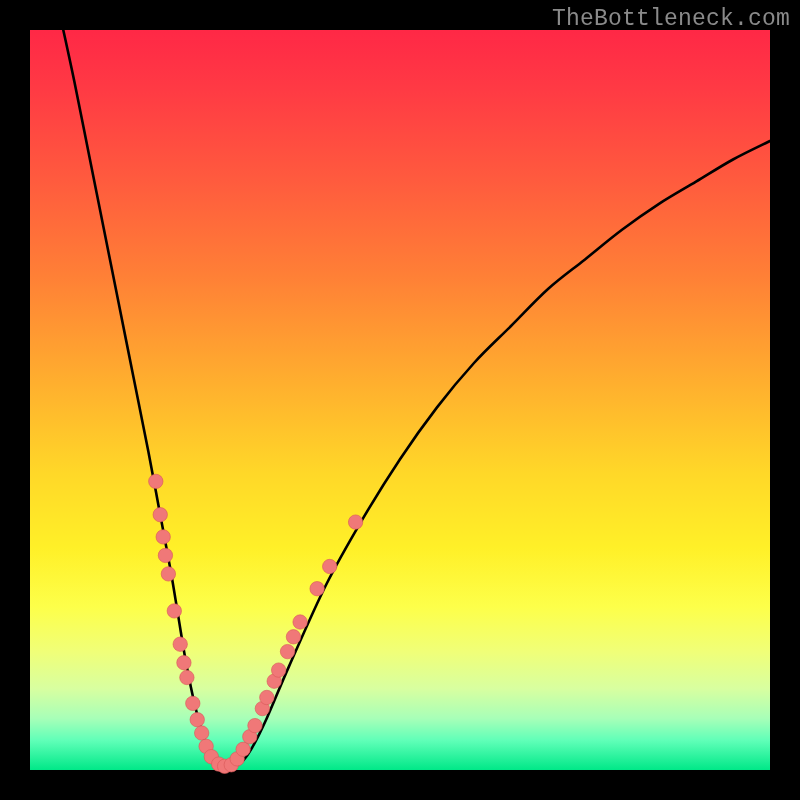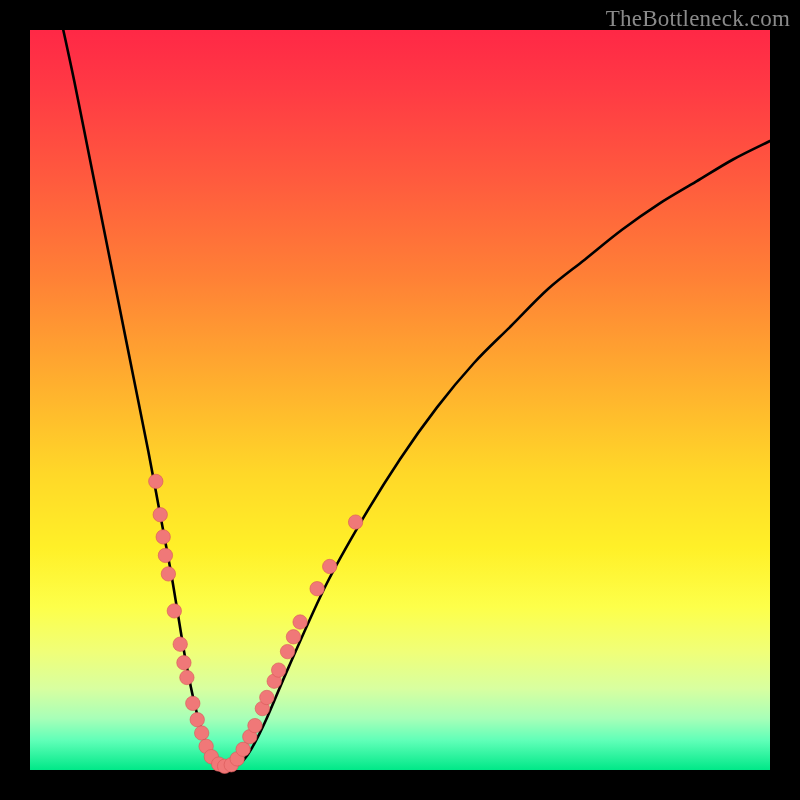--- a/index.html
+++ b/index.html
@@ -35,21 +35,21 @@
       #d8ffa0 89%,
       #a8ffb8 93%,
       #60ffb8 96%,
       #00e888 100%
     );
   }
   .watermark {
     position: absolute;
     top: 6px;
     right: 10px;
-    font-family: Liberation Serif, serif;
+    font-family: Liberation Mono, monospace;
     font-size: 23px;
     color: #8a8a8a;
     letter-spacing: 0.2px;
     user-select: none;
   }
   svg.curve {
     position: absolute;
     left: 30px;
     top: 30px;
     width: 740px;

